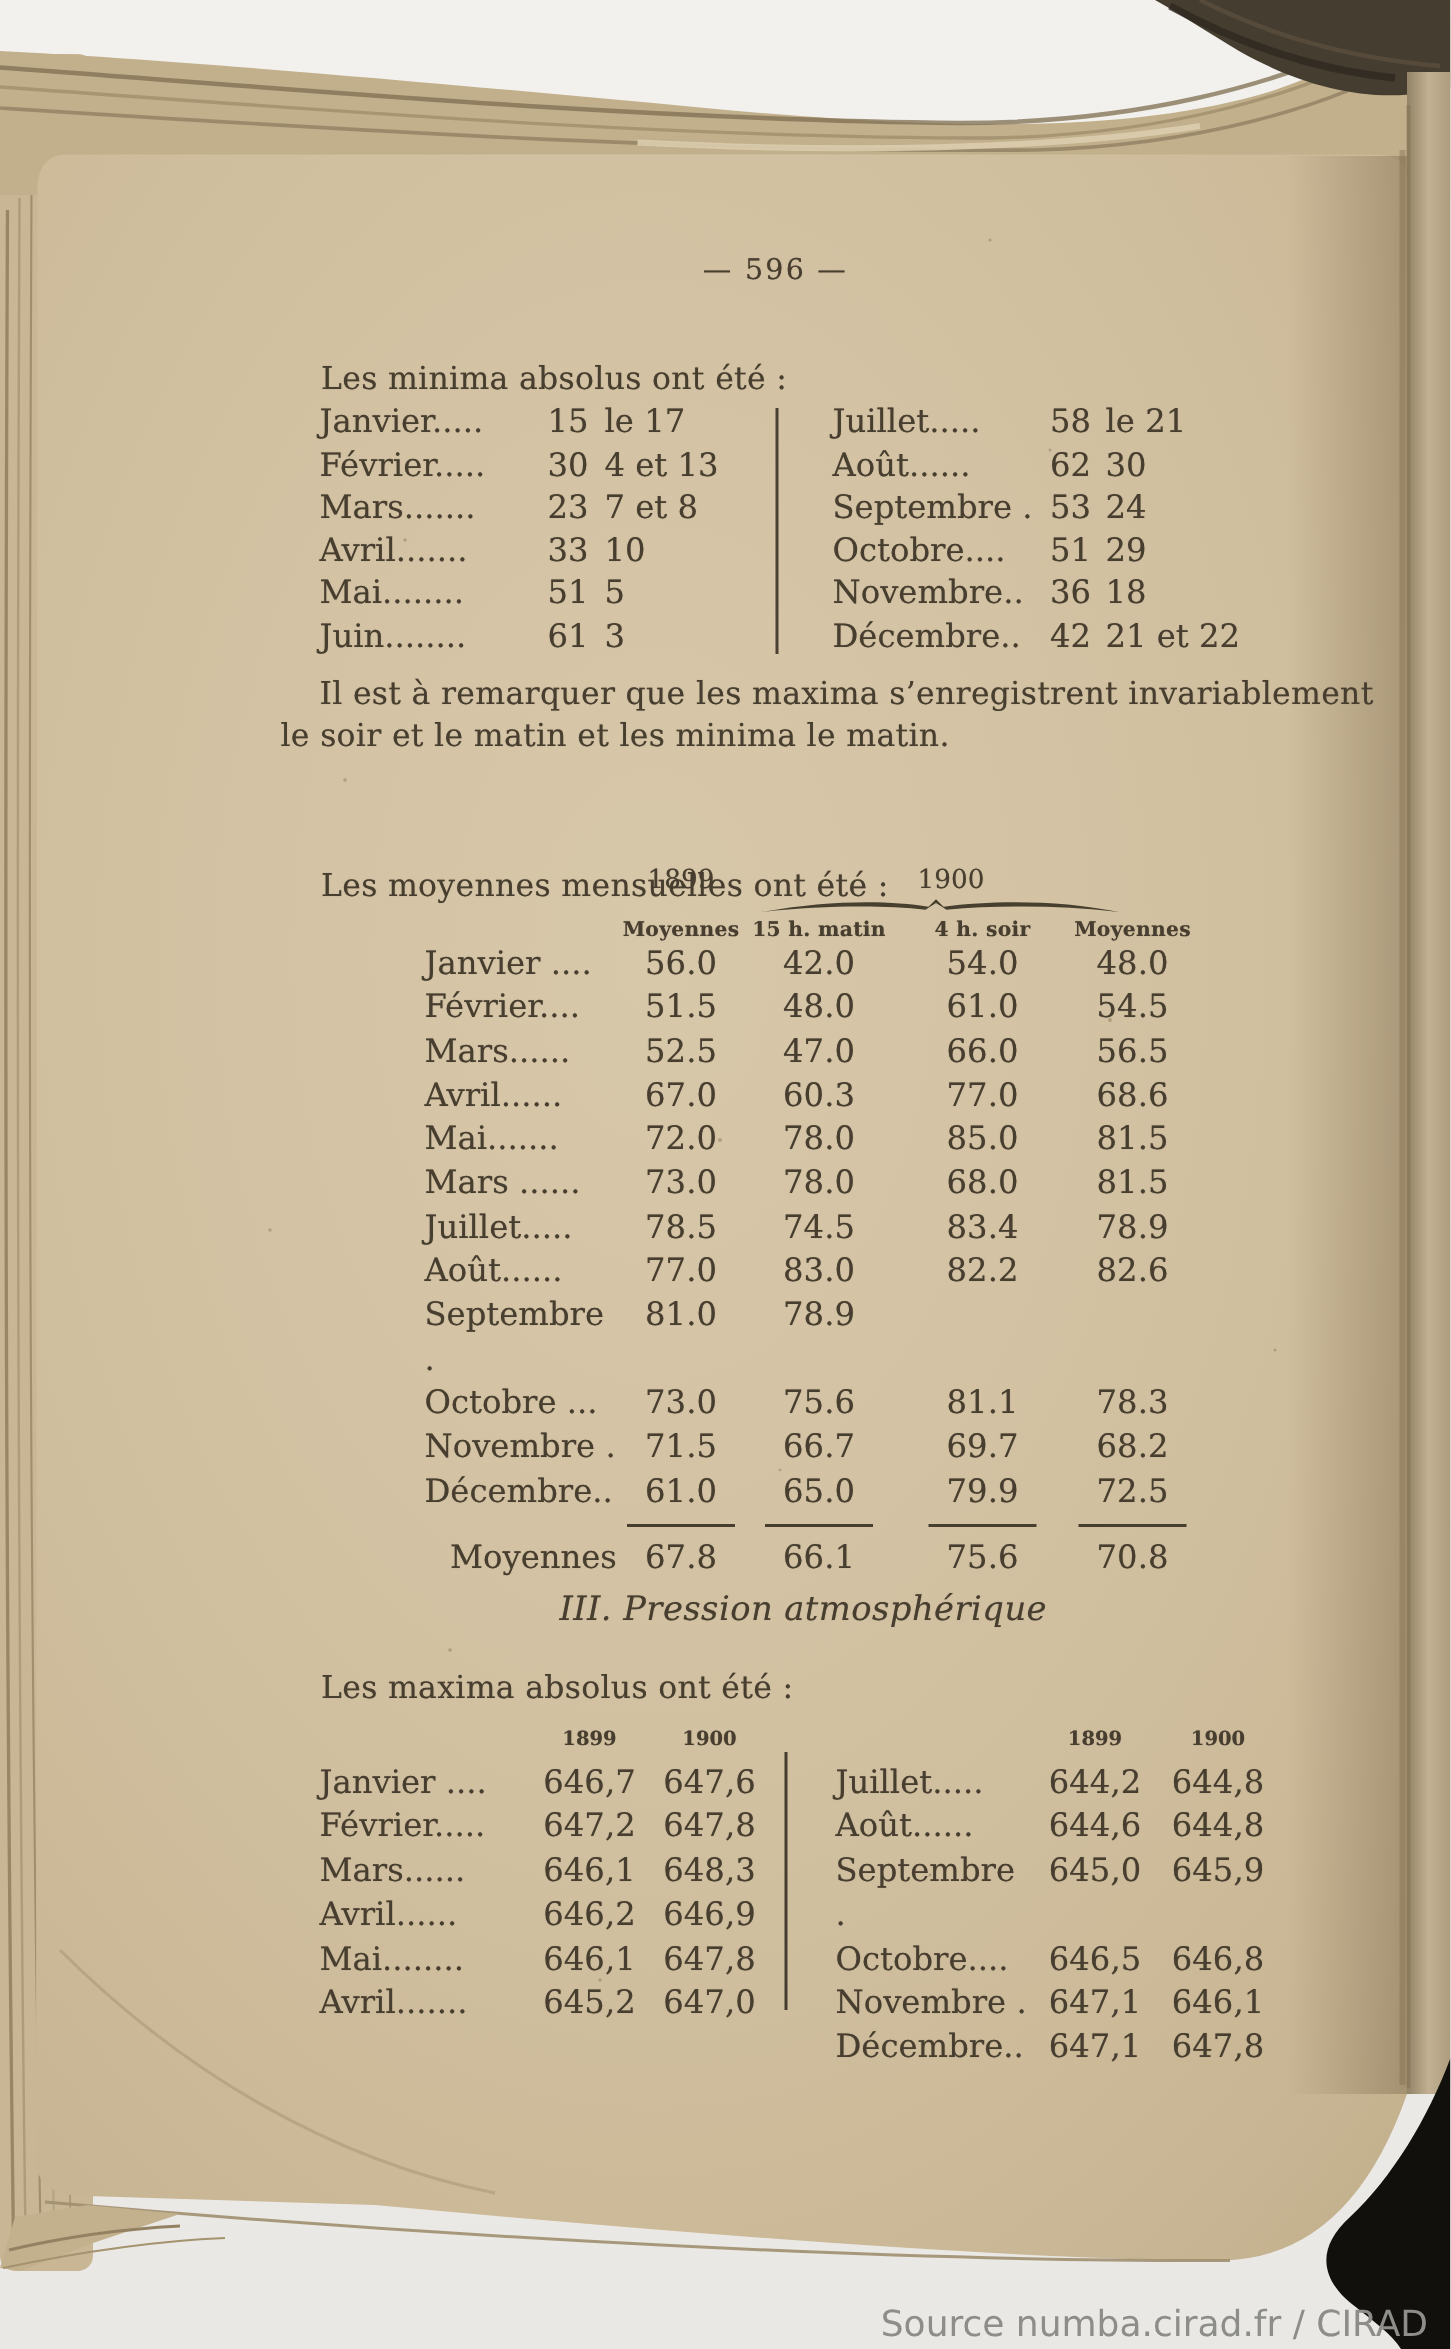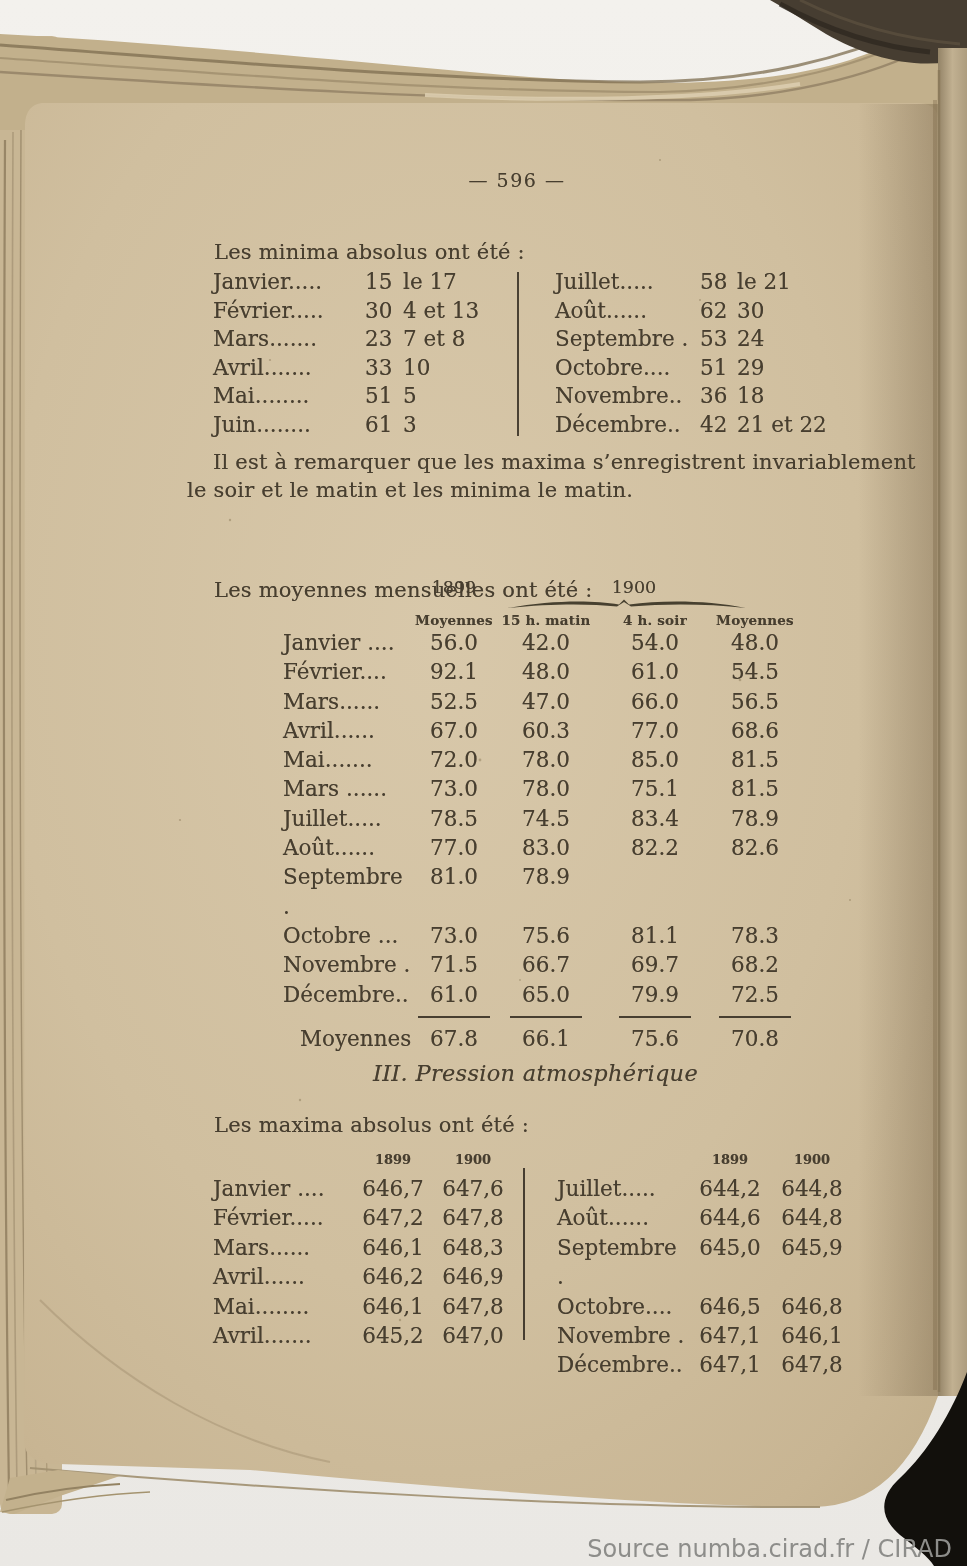--- a/index.html
+++ b/index.html
@@ -280,21 +280,21 @@
           <div class="mgrid moyrow">
             <span class="mm">Janvier ....</span>
             <span class="mv">56.0</span>
             <span class="mv">42.0</span>
             <span class="mv">54.0</span>
             <span class="mv">48.0</span>
           </div>
 
           <div class="mgrid moyrow">
             <span class="mm">Février....</span>
-            <span class="mv">92.1</span>
+            <span class="mv">51.5</span>
             <span class="mv">48.0</span>
             <span class="mv">61.0</span>
             <span class="mv">54.5</span>
           </div>
 
           <div class="mgrid moyrow">
             <span class="mm">Mars......</span>
             <span class="mv">52.5</span>
             <span class="mv">47.0</span>
             <span class="mv">66.0</span>
@@ -314,21 +314,21 @@
             <span class="mv">72.0</span>
             <span class="mv">78.0</span>
             <span class="mv">85.0</span>
             <span class="mv">81.5</span>
           </div>
 
           <div class="mgrid moyrow">
             <span class="mm">Mars ......</span>
             <span class="mv">73.0</span>
             <span class="mv">78.0</span>
-            <span class="mv">75.1</span>
+            <span class="mv">68.0</span>
             <span class="mv">81.5</span>
           </div>
 
           <div class="mgrid moyrow">
             <span class="mm">Juillet.....</span>
             <span class="mv">78.5</span>
             <span class="mv">74.5</span>
             <span class="mv">83.4</span>
             <span class="mv">78.9</span>
           </div>

